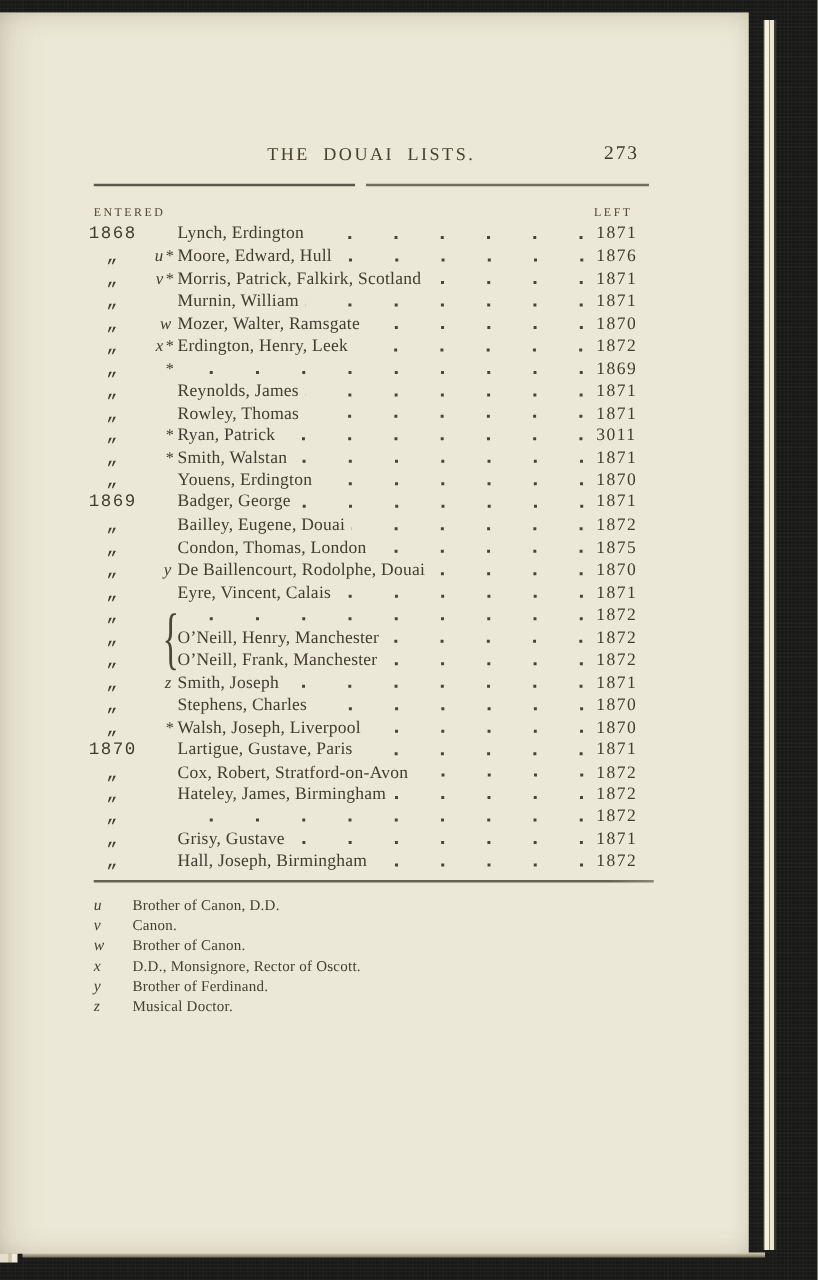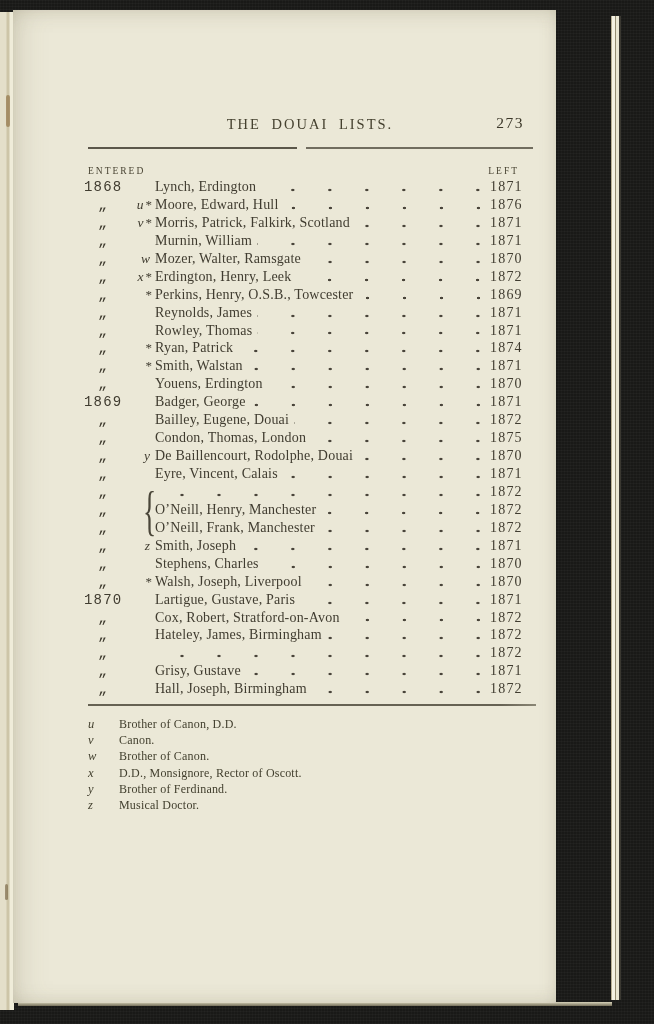--- a/index.html
+++ b/index.html
@@ -29,21 +29,21 @@
   .edge-right{
     position:absolute;left:611px;top:16px;width:10px;height:984px;
     background:linear-gradient(90deg,#b6ae93 0 1px,#f4f1e2 1px 4px,#948d73 4px 5px,#e9e6d3 5px 8px,#3a3831 8px 10px);
   }
   .edge-bottom{
     position:absolute;left:18px;top:1002px;width:594px;height:4px;
     background:linear-gradient(0deg,#76705b,#d8d3ba);
   }
   
   .page{
-    position:absolute;left:13px;top:10px;width:543px;height:993px;
+    position:absolute;left:0;top:10px;width:599px;height:993px;
     background:var(--paper);
     box-shadow:
       inset 18px 0 36px -22px rgba(110,100,70,.35),
       inset -8px 0 22px -14px rgba(110,100,70,.25),
       inset 0 14px 30px -22px rgba(110,100,70,.28),
       inset 0 -12px 26px -20px rgba(110,100,70,.25);
   }
   .running-head{position:absolute;top:105px;left:71px;width:452px;text-align:center;}
   .title{
     font-size:14.5px;letter-spacing:2px;word-spacing:5px;color:#45412f;
@@ -166,21 +166,20 @@
         </span>
         <span class="c-name">Erdington, Henry, Leek</span>
         <span class="c-leader"></span>
         <span class="c-year">1872</span>
       </div>
       <div class="row">
         <span class="c-entered ditto">„</span>
         <span class="c-prefix">
           <span class="star">*</span>
         </span>
-        <span class="c-name">Perkins, Henry, O.S.B., Towcester</span>
         <span class="c-leader"></span>
         <span class="c-year">1869</span>
       </div>
       <div class="row">
         <span class="c-entered ditto">„</span>
         <span class="c-prefix"></span>
         <span class="c-name">Reynolds, James</span>
         <span class="c-leader"></span>
         <span class="c-year">1871</span>
       </div>
@@ -191,21 +190,21 @@
         <span class="c-leader"></span>
         <span class="c-year">1871</span>
       </div>
       <div class="row">
         <span class="c-entered ditto">„</span>
         <span class="c-prefix">
           <span class="star">*</span>
         </span>
         <span class="c-name">Ryan, Patrick</span>
         <span class="c-leader"></span>
-        <span class="c-year">1874</span>
+        <span class="c-year">3011</span>
       </div>
       <div class="row">
         <span class="c-entered ditto">„</span>
         <span class="c-prefix">
           <span class="star">*</span>
         </span>
         <span class="c-name">Smith, Walstan</span>
         <span class="c-leader"></span>
         <span class="c-year">1871</span>
       </div>

